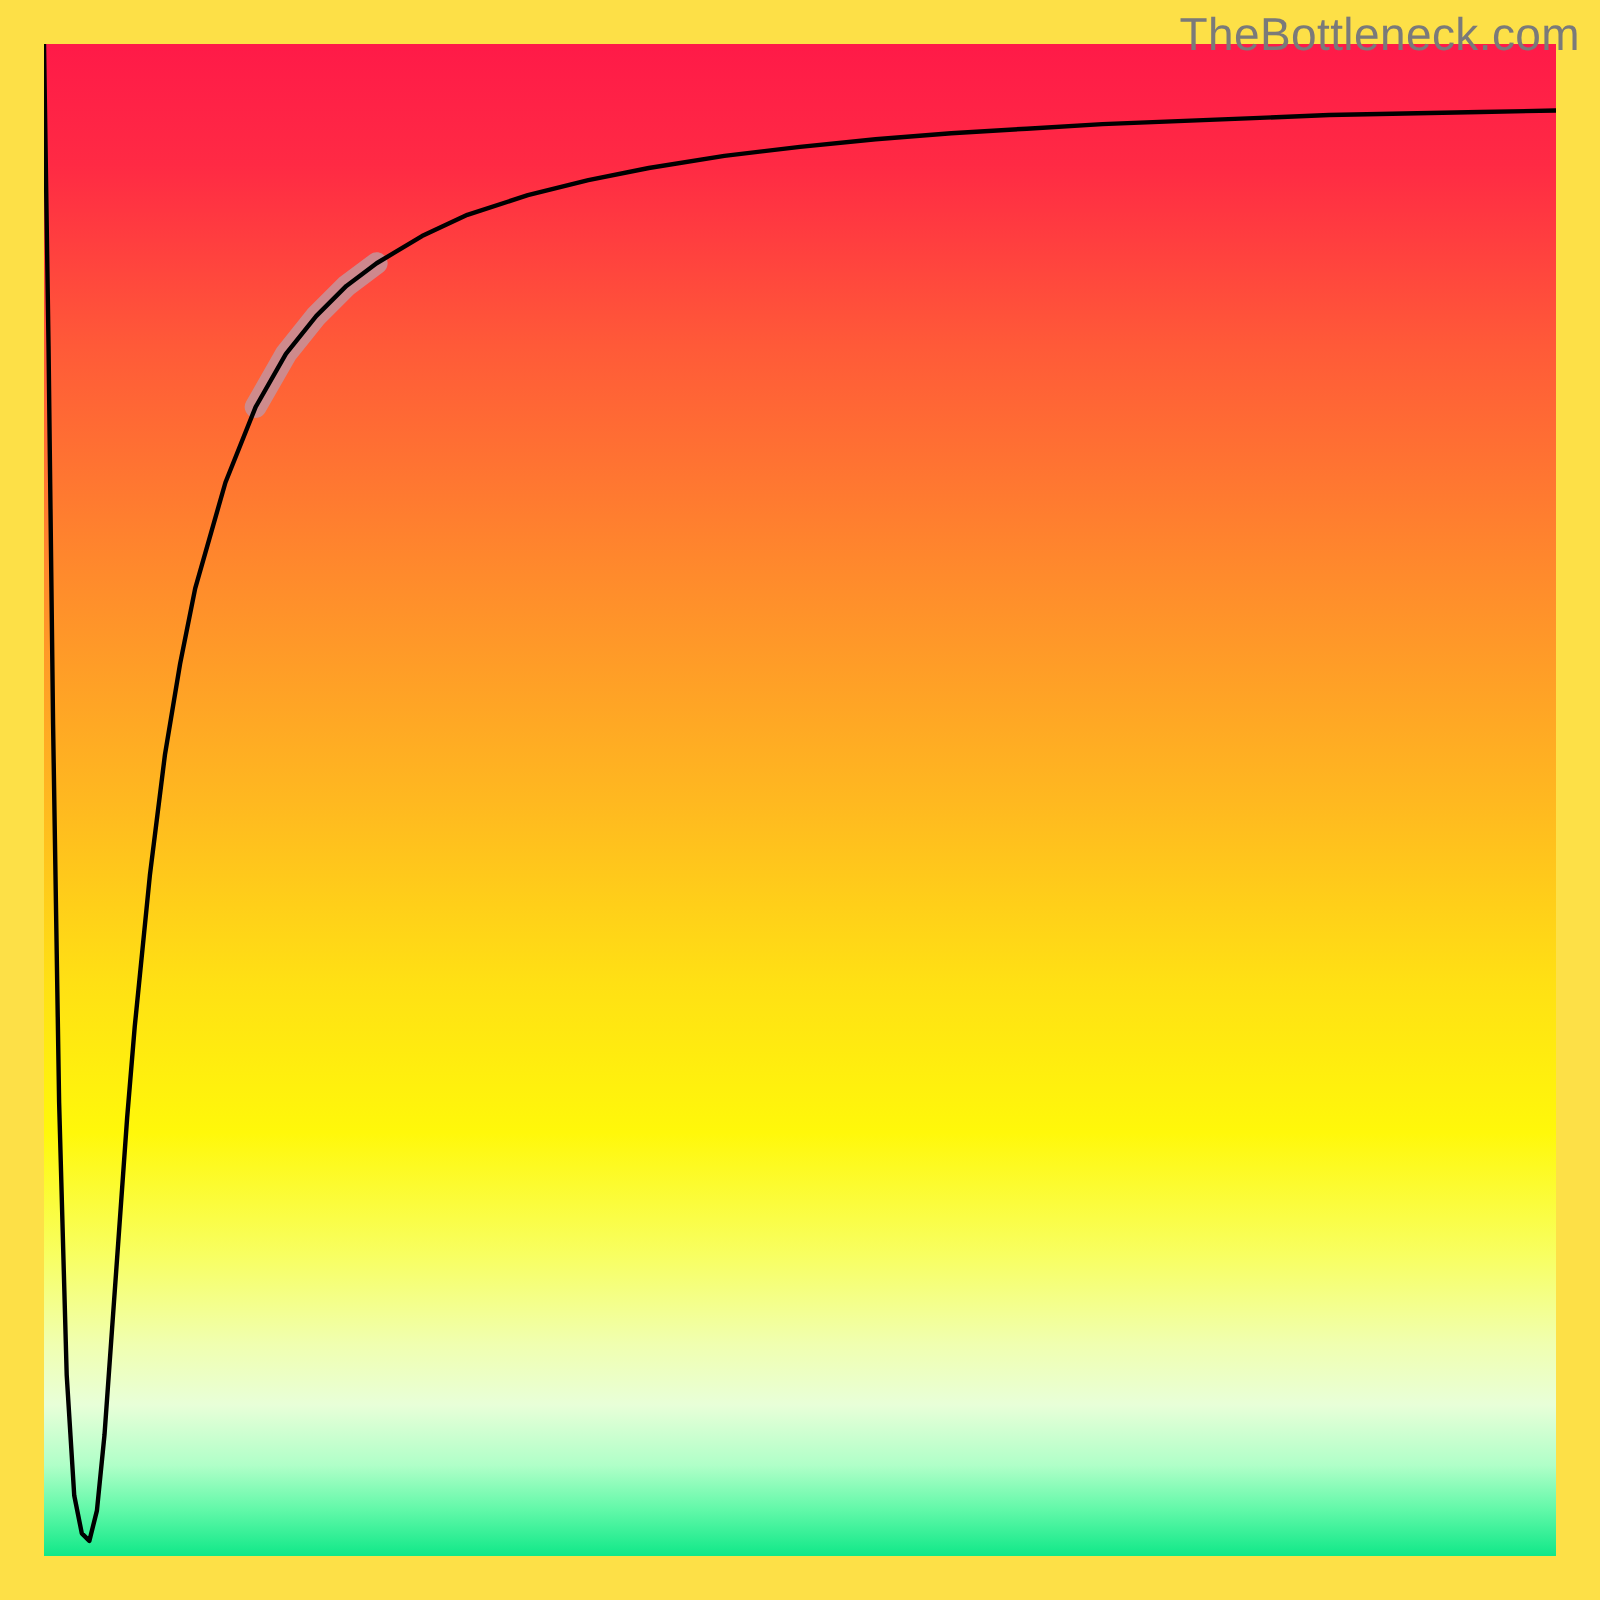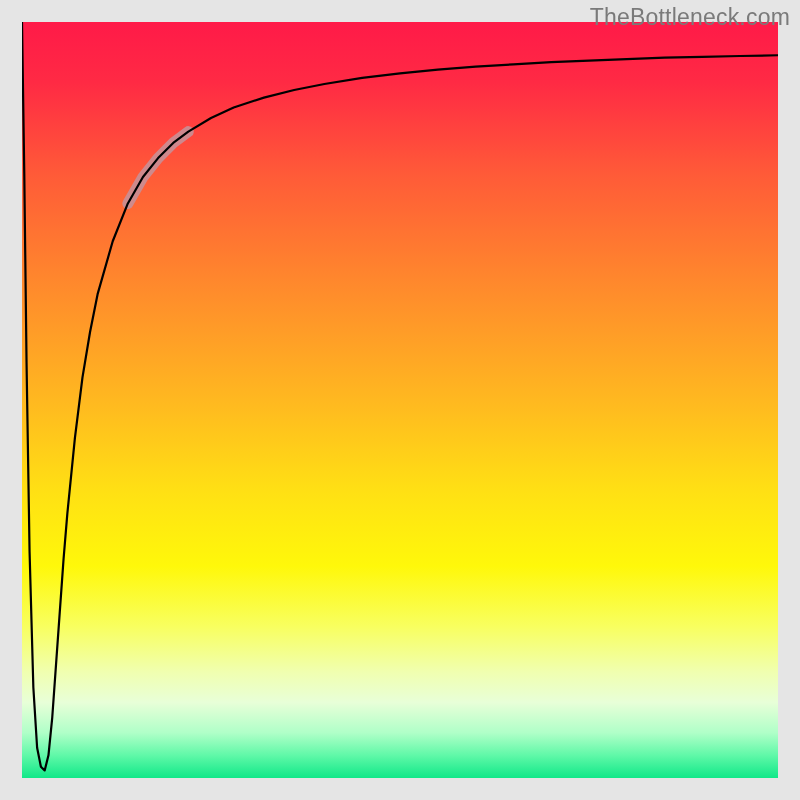--- a/index.html
+++ b/index.html
@@ -7,21 +7,21 @@
     padding: 0;
     width: 800px;
     height: 800px;
     overflow: hidden;
     background: #000;
     font-family: Arial, Helvetica, sans-serif;
   }
   .frame {
     position: absolute;
     inset: 0;
-    background: #e5e5e5;
+    background: #fde047;
   }
   .plot-area {
     position: absolute;
     left: 22px;
     top: 22px;
     width: 756px;
     height: 756px;
     overflow: hidden;
   }
   .watermark {

